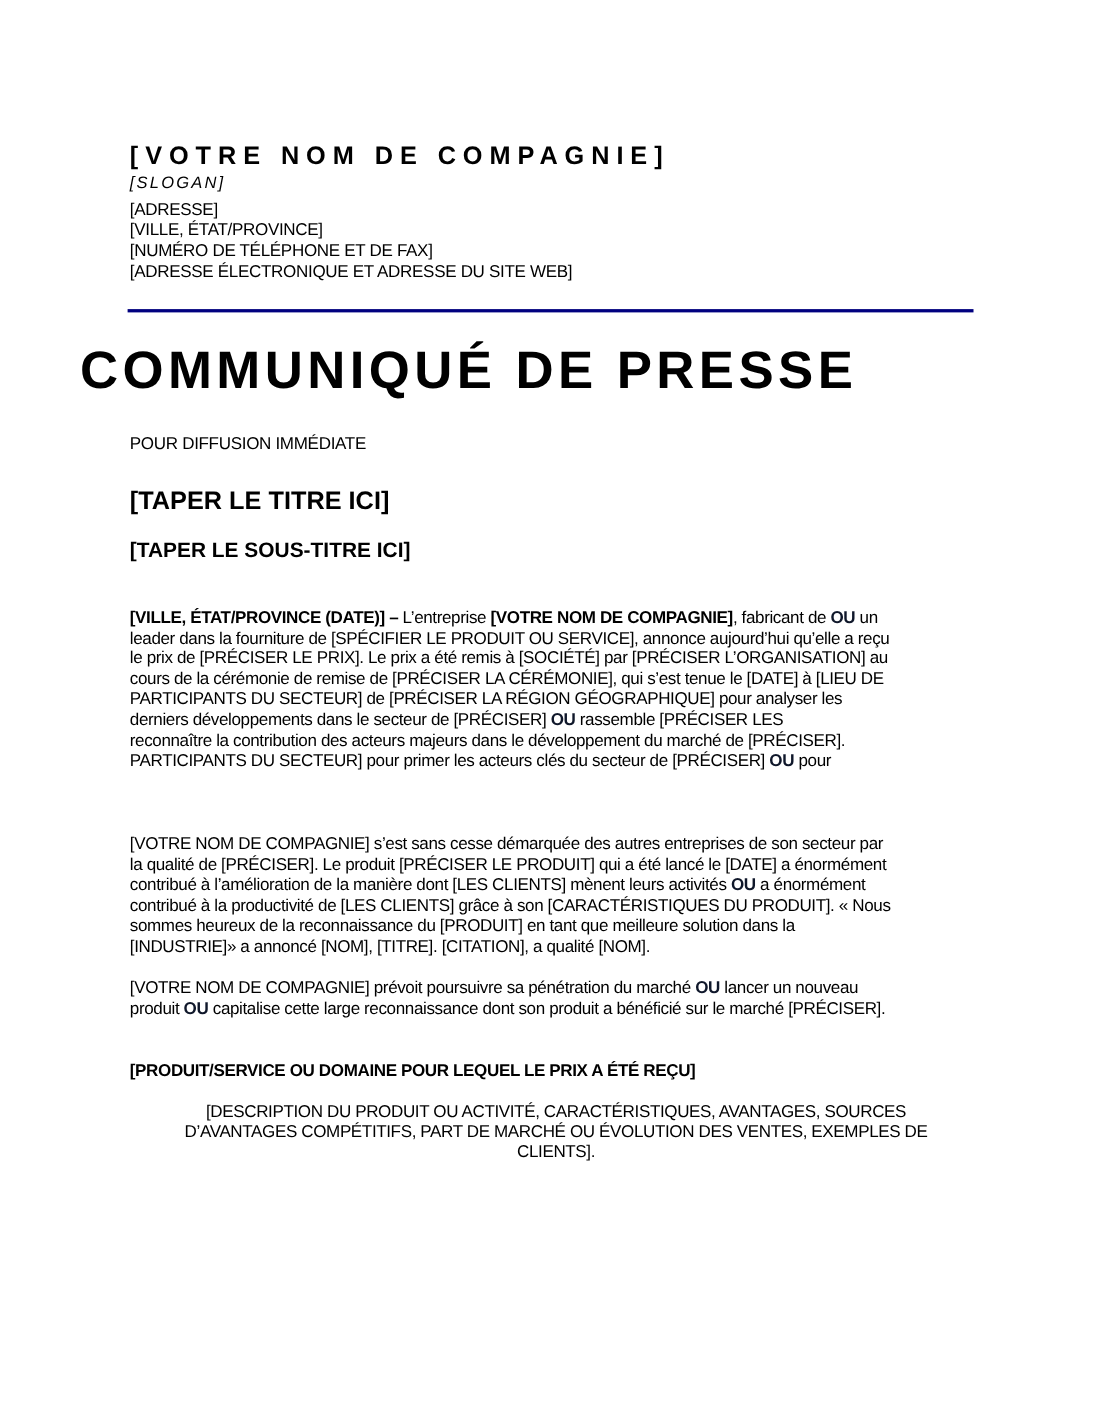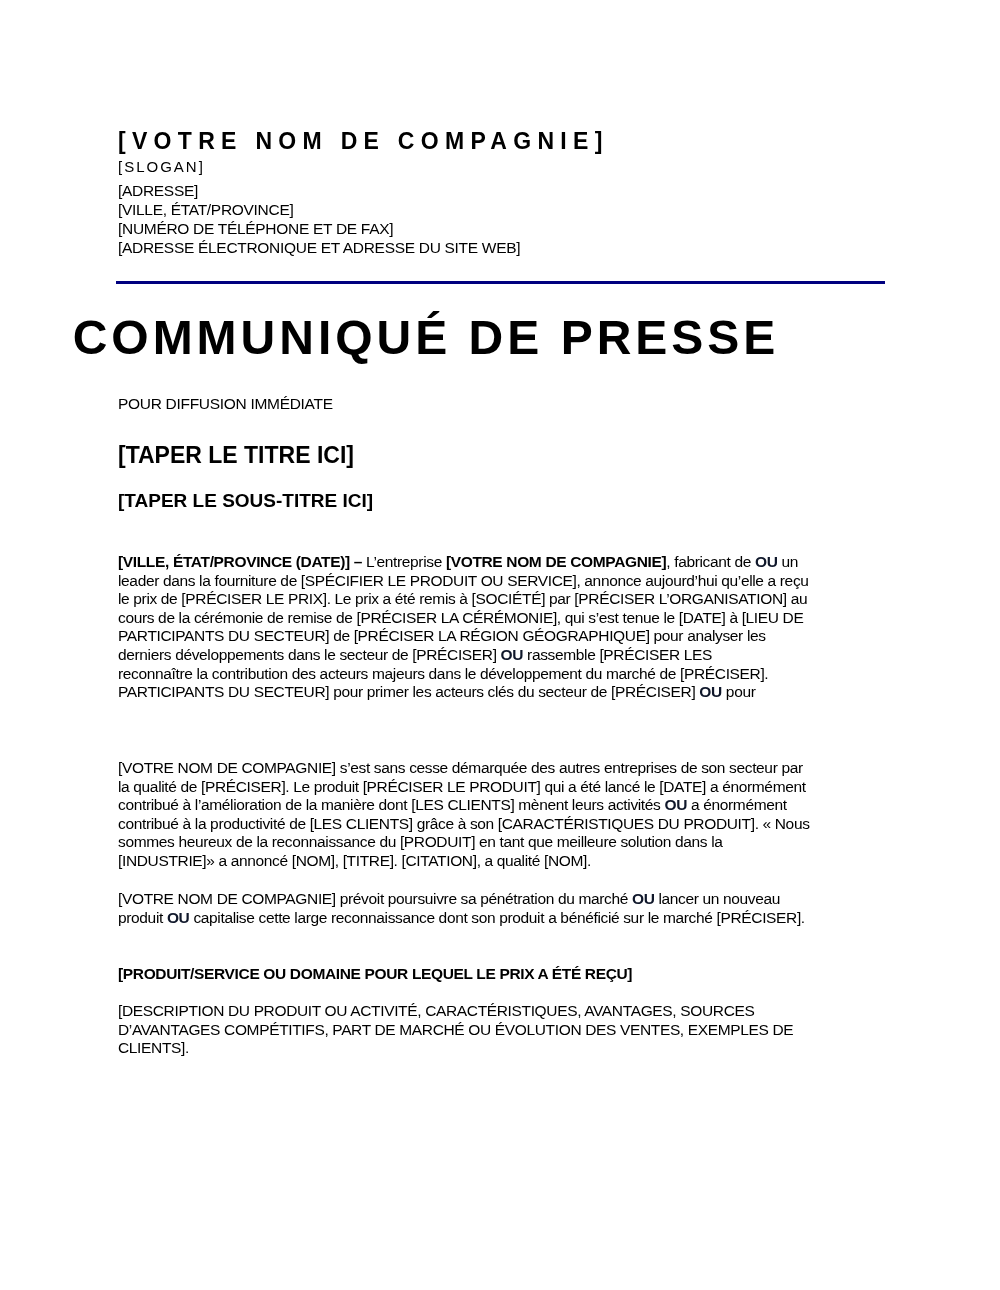--- a/index.html
+++ b/index.html
@@ -1,41 +1,41 @@
 <!DOCTYPE html>
 <html><head>
   <meta charset="utf-8">
   <style>
     html, body { margin: 0; padding: 0; background: #ffffff; }
     body { width: 1000px; height: 1290px; position: relative; overflow: hidden;
            font-family: "Liberation Sans", sans-serif; color: #000; }
     .company { position: absolute; left: 118px; top: 128px; font-size: 23px; font-weight: bold;
                letter-spacing: 6.3px; white-space: nowrap; }
-    .slogan { position: absolute; left: 118px; top: 158px; font-size: 15px; 
+    .slogan { position: absolute; left: 118px; top: 158px; font-size: 15px; font-style: italic;
               letter-spacing: 2px; white-space: nowrap; }
     .addr { position: absolute; left: 118px; top: 181px; font-size: 15.5px; line-height: 19px;
             letter-spacing: -0.3px; white-space: nowrap; }
     .rule { position: absolute; left: 116px; top: 281px; width: 769px; height: 3px; background: #00007f; }
     .doc-title { position: absolute; left: 0; width: 852px; top: 310px; text-align: center;
                  font-size: 48px; font-weight: 900; letter-spacing: 4px; white-space: nowrap;
                  transform: scaleX(1.0); }
     .release { position: absolute; left: 118px; top: 395px; font-size: 15.5px; letter-spacing: -0.3px; white-space: nowrap; }
     .h1 { position: absolute; left: 118px; top: 442px; font-size: 23px; font-weight: 900; white-space: nowrap; }
     .h2 { position: absolute; left: 118px; top: 490px; font-size: 19px; font-weight: 900; white-space: nowrap; }
     .para { position: absolute; left: 118px; width: 775px; font-size: 15.5px; line-height: 18.6px;
             letter-spacing: -0.35px; white-space: nowrap; }
     .para .line { display: block; }
     .b { font-weight: bold; }
     .ou { color: #0f172a; font-weight: bold; }
     .p1 { top: 553px; }
     .p2 { top: 759px; }
     .p3 { top: 890px; }
     .h3 { position: absolute; left: 118px; top: 965px; font-size: 15.5px; font-weight: bold;
           letter-spacing: -0.35px; white-space: nowrap; }
-    .p4 { top: 1002px; }
+    .p4 { top: 1002px; text-align: center; }
   </style>
 </head>
 <body>
 
 <div class="company">[VOTRE NOM DE COMPAGNIE]</div>
 <div class="slogan">[SLOGAN]</div>
 <div class="addr">
   <div>[ADRESSE]</div>
   <div>[VILLE, ÉTAT/PROVINCE]</div>
   <div>[NUMÉRO DE TÉLÉPHONE ET DE FAX]</div>

